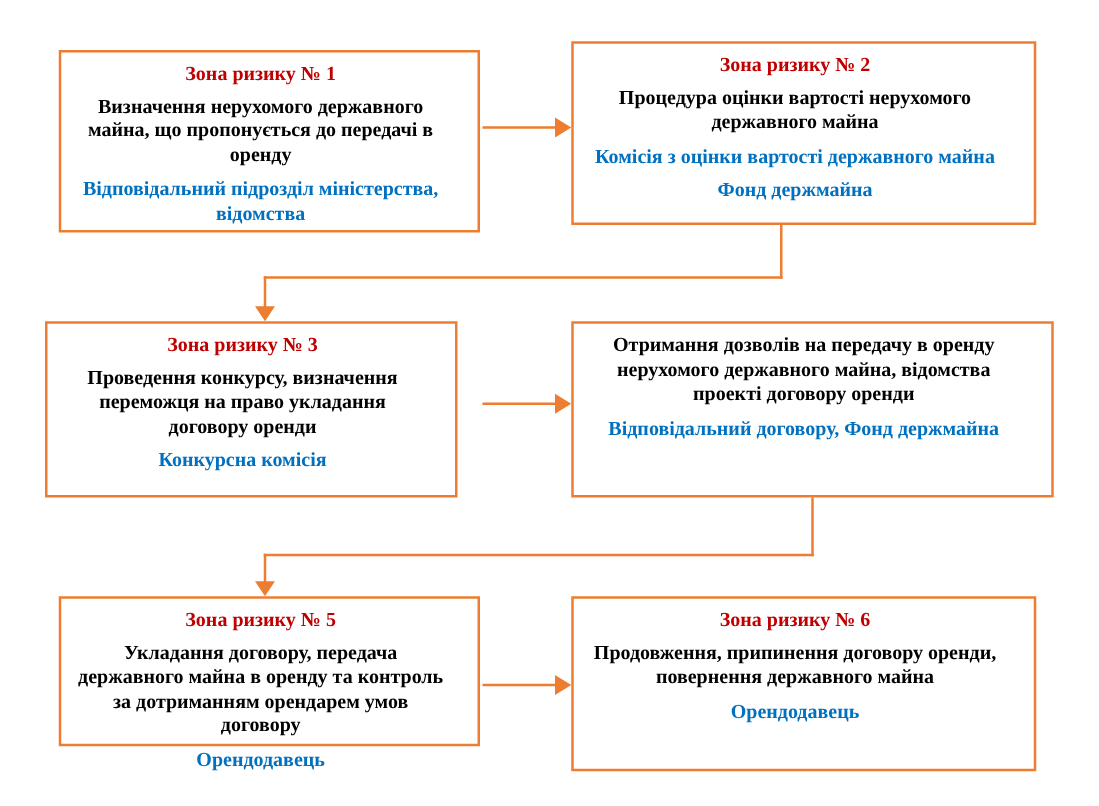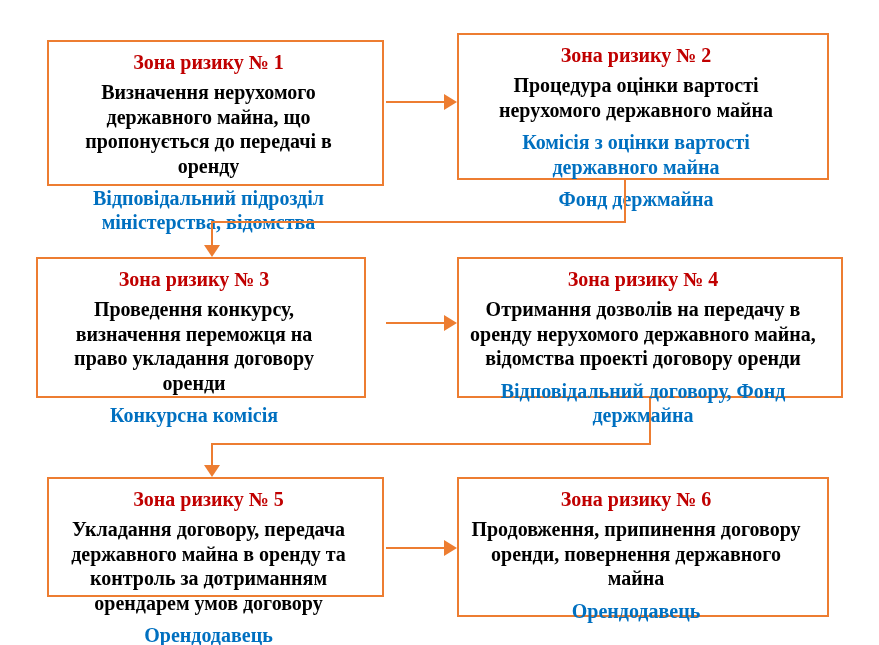--- a/index.html
+++ b/index.html
@@ -16,21 +16,21 @@
     overflow: hidden;
   }
   .box {
     position: absolute;
     box-sizing: border-box;
     border: 2px solid var(--border, #ED7D31);
     background: #ffffff;
     text-align: center;
     padding: 8px 24px 6px 10px;
     font-weight: bold;
-    font-size: 20px;
+    font-size: 16px;
     line-height: 1.22;
   }
   .box .title {
     color: var(--title, #C00000);
     margin-bottom: 6px;
   }
   .box .body {
     color: var(--body, #000000);
     margin-bottom: 8px;
   }
@@ -85,21 +85,20 @@
   <div class="seg" style="left:211px; top:221px; width:2px; height:25px;"></div>
   <div class="head-down" style="left:204px; top:245px;"></div>
 
   <div class="box" style="left:36px; top:257px; width:330px; height:141px;">
     <div class="title">Зона ризику № 3</div>
     <div class="body">Проведення конкурсу, визначення переможця на право укладання договору оренди</div>
     <div class="role">Конкурсна комісія</div>
   </div>
 
   <div class="box" style="left:457px; top:257px; width:386px; height:141px;">
-    <div class="title">Зона ризику № 4</div>
     <div class="body">Отримання дозволів на передачу в оренду нерухомого державного майна, відомства проекті договору оренди</div>
     <div class="role">Відповідальний договору, Фонд держмайна</div>
   </div>
 
   <div class="seg" style="left:386px; top:322px; width:58px; height:2px;"></div>
   <div class="head-right" style="left:444px; top:315px;"></div>
 
   <div class="seg" style="left:649px; top:398px; width:2px; height:47px;"></div>
   <div class="seg" style="left:211px; top:443px; width:440px; height:2px;"></div>
   <div class="seg" style="left:211px; top:443px; width:2px; height:23px;"></div>

